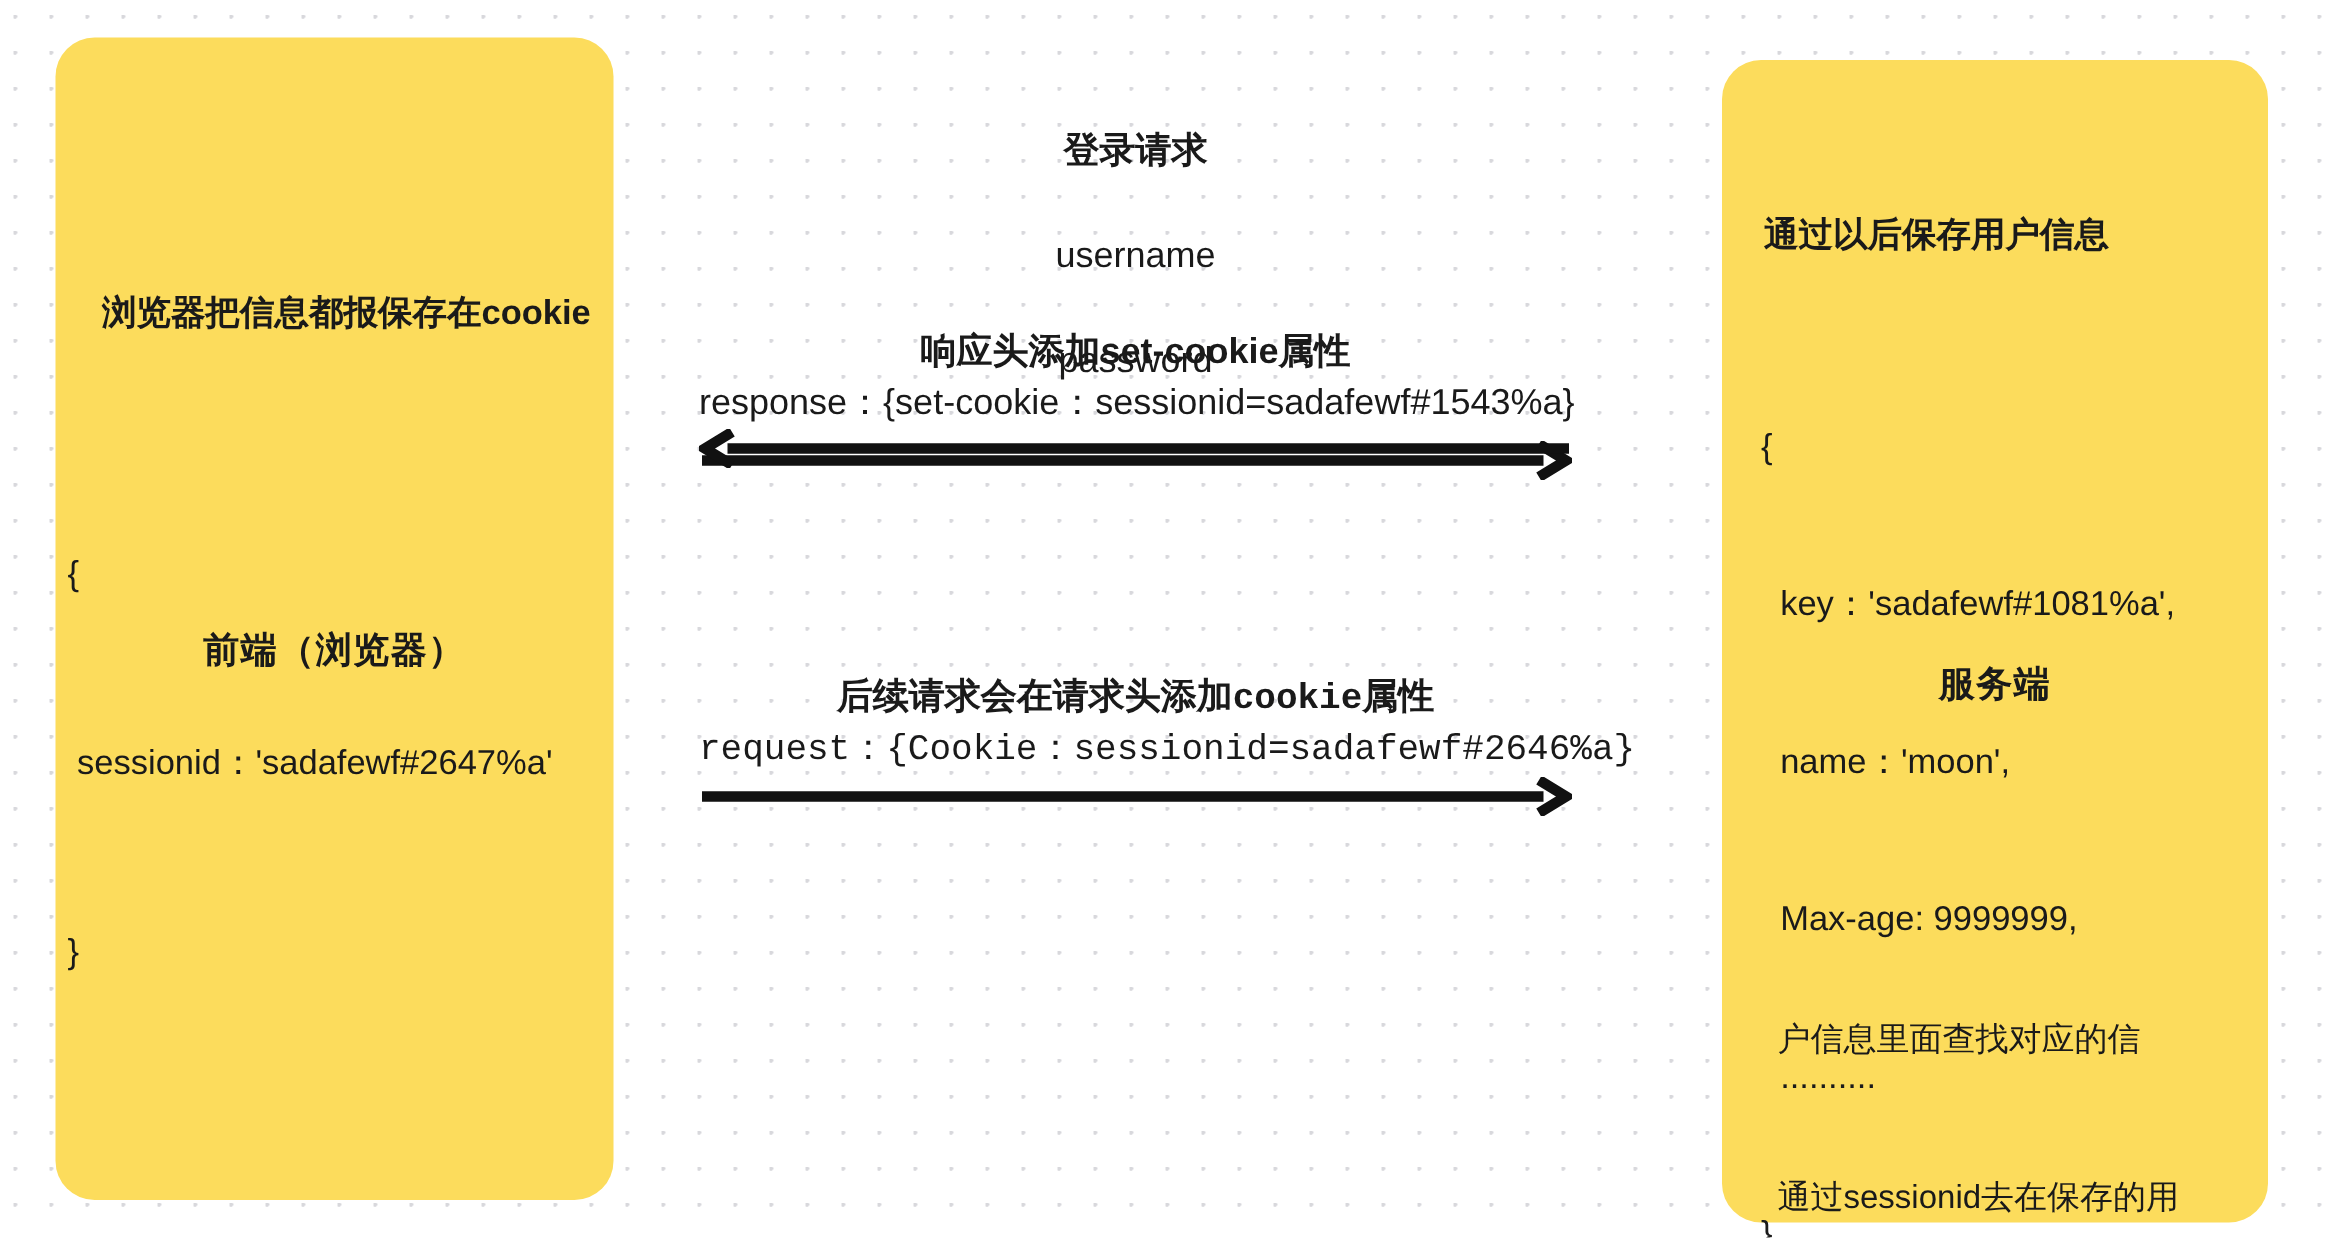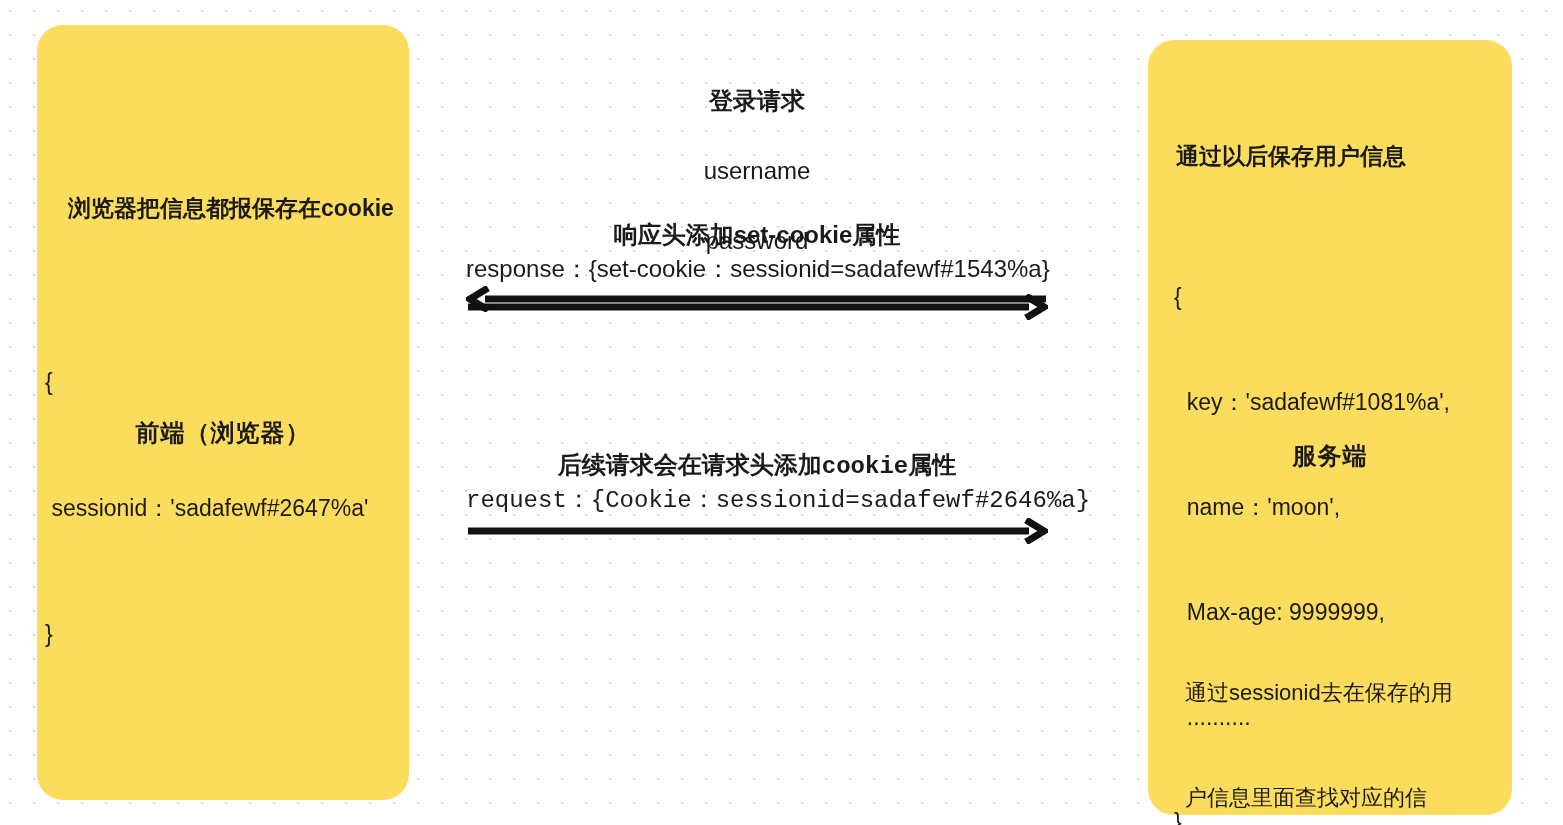--- a/index.html
+++ b/index.html
@@ -129,22 +129,22 @@
       <div>  key：'sadafewf#1081%a',</div>
       <div>  name：'moon',</div>
       <div>  Max-age: 9999999,</div>
       <div>  ..........</div>
       <div>}</div>
     </div>
 
     <div class="party-title" id="right-title">服务端</div>
 
     <div class="box-text" id="right-note">
+      <div>户信息里面查找对应的信</div>
       <div>通过sessionid去在保存的用</div>
-      <div>户信息里面查找对应的信</div>
       
     </div>
 
   </div>
 
   <div class="flow" id="flow-login">
     <div class="flow-labels">
       <span class="flow-label cjk-bold">登录请求</span>
       <span class="flow-label">username</span>
       <span class="flow-label">password</span>

